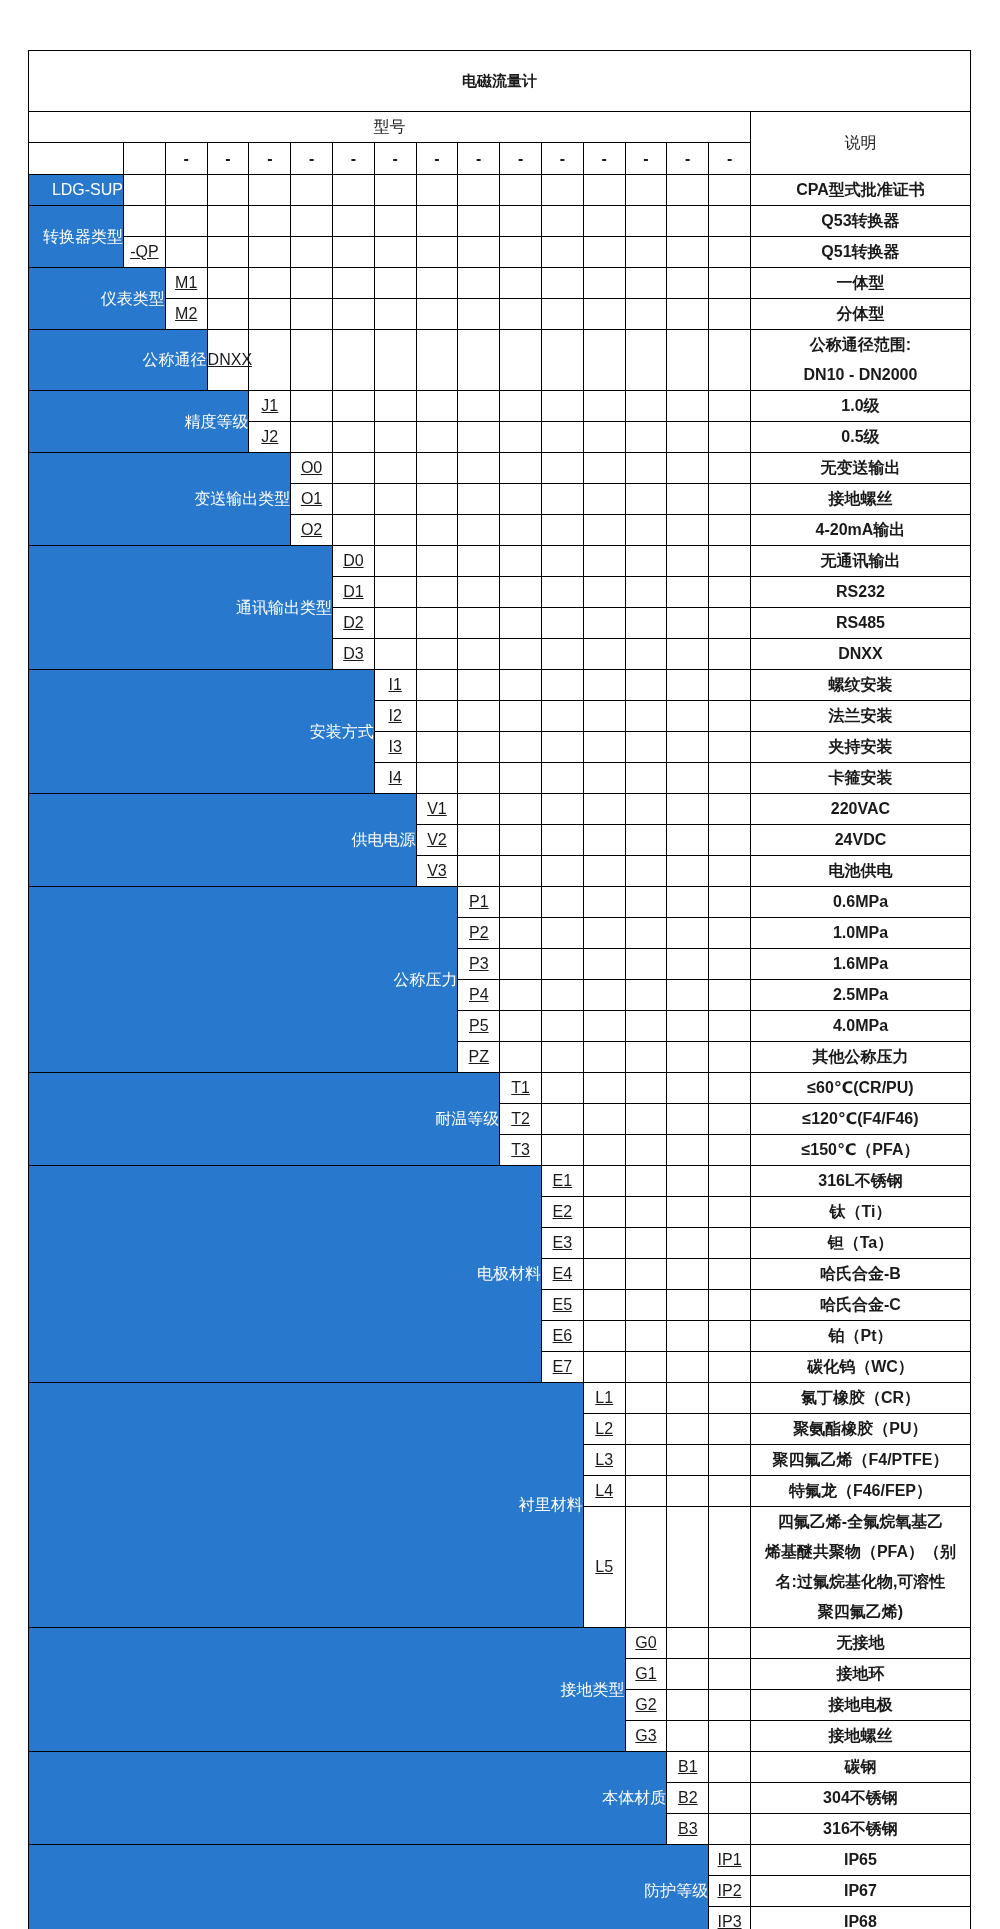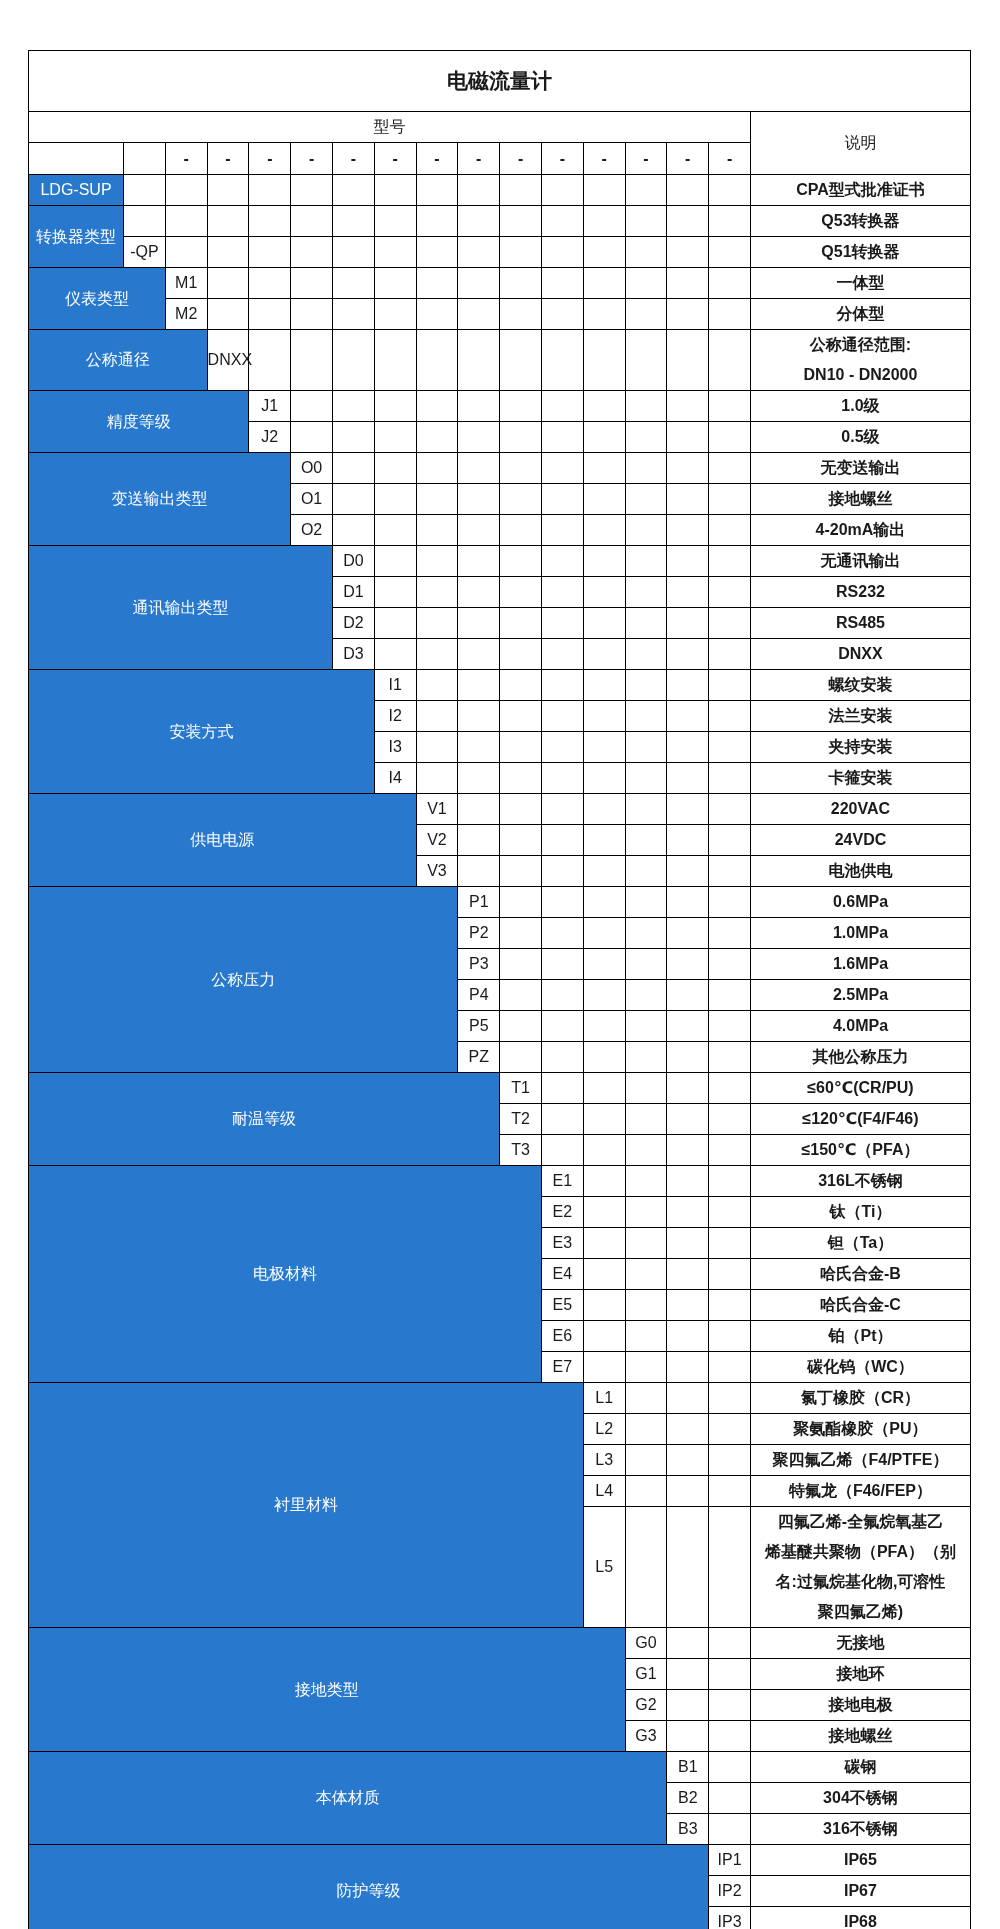--- a/index.html
+++ b/index.html
@@ -11,26 +11,26 @@
   .table-wrap{ position:absolute; left:28px; top:50px; }
   table{ border-collapse:collapse; table-layout:fixed; width:942px; }
   td{
     border:1px solid var(--border);
     font-size:16px; line-height:30px;
     text-align:center; vertical-align:middle;
     padding:0; overflow:visible;
   }
   tr{ height:30px; }
   tr.title-row{ height:60px; }
-  tr.title-row td{ font-size:21px; font-weight:600; line-height:60px; }
+  tr.title-row td{ font-size:15px; font-weight:600; line-height:60px; }
   tr.model-row{ height:30px;margin-top:37px; }
   tr.dash-row{ height:32px; }
   tr.dash-row td{ font-weight:bold; }
-  td.label{ background:var(--blue); color:#ffffff; white-space:nowrap; }
-  td.code{ white-space:nowrap; }
+  td.label{ background:var(--blue); color:#ffffff; white-space:nowrap;text-align:right; }
+  td.code{ white-space:nowrap;text-decoration:underline; }
   td.desc{ white-space:pre-line;font-weight:bold; }
 </style>
 </head>
 <body>
 
 <div class="table-wrap">
   <table>
     <colgroup id="cols">
         <col style="width: 95px;">
         <col style="width: 41.8px;">

